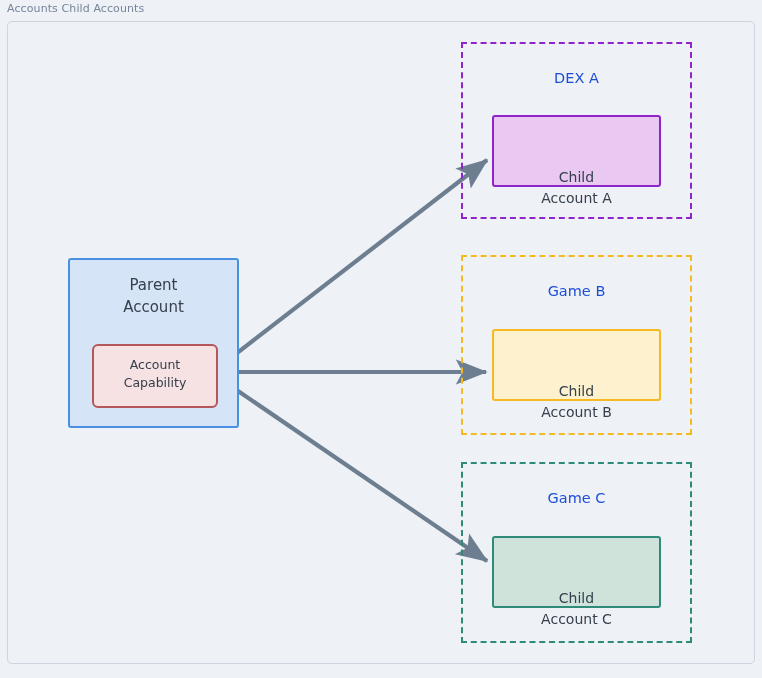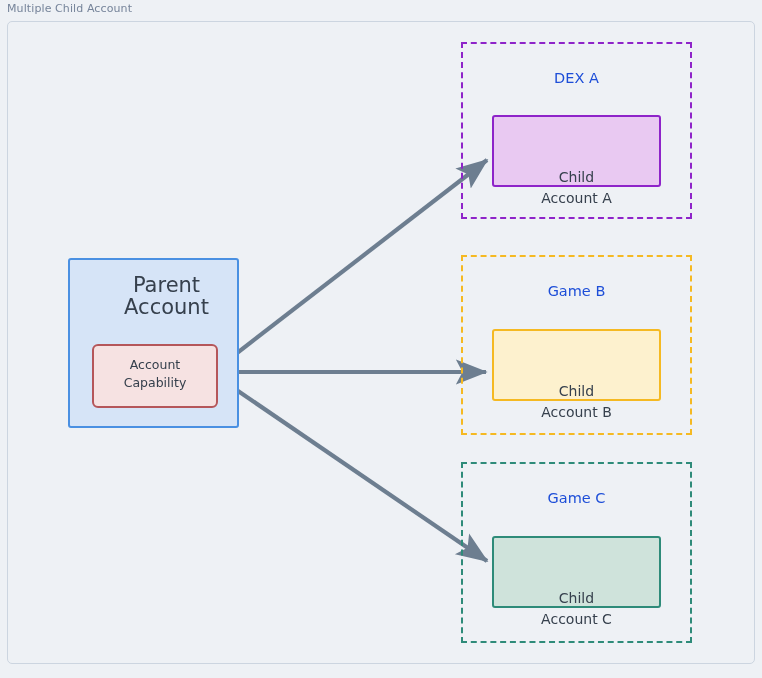--- a/index.html
+++ b/index.html
@@ -47,25 +47,25 @@
     top: 258px;
     width: 171px;
     height: 170px;
     box-sizing: border-box;
     background: #d6e4f7;
     border: 2px solid #4a90e2;
     border-radius: 3px;
   }
   .parent-label {
     position: absolute;
-    left: 13px;
+    left: 0;
     top: 14px;
     width: 100%;
     text-align: center;
-    font-size: 21px;
+    font-size: 15px;
     line-height: 22px;
     color: #36404d;
     white-space: pre-line;
   }
   .capability-box {
     position: absolute;
     left: 92px;
     top: 344px;
     width: 126px;
     height: 64px;
@@ -140,21 +140,21 @@
     width: 762px;
     height: 678px;
     pointer-events: none;
   }
 </style>
 </head>
 <body>
 
 <div id="canvas">
 
-  <div class="frame-title">Multiple Child Account</div>
+  <div class="frame-title">Accounts Child Accounts</div>
   <div class="frame-box"></div>
 
   <svg class="arrows" viewBox="0 0 762 678">
     <defs>
       <marker id="ah" markerWidth="9" markerHeight="9" refX="7.2" refY="3.2" orient="auto" markerUnits="strokeWidth">
         <path d="M0,0.2 L7.6,3.2 L0,6.2 L1.6,3.2 Z" fill="#6d7e90"></path>
       </marker>
     </defs>
     <line x1="219" y1="367" x2="487" y2="160" stroke="#6d7e90" stroke-width="4.2" marker-end="url(#ah)"></line>
     <line x1="219" y1="372" x2="486" y2="372" stroke="#6d7e90" stroke-width="4.2" marker-end="url(#ah)"></line>

